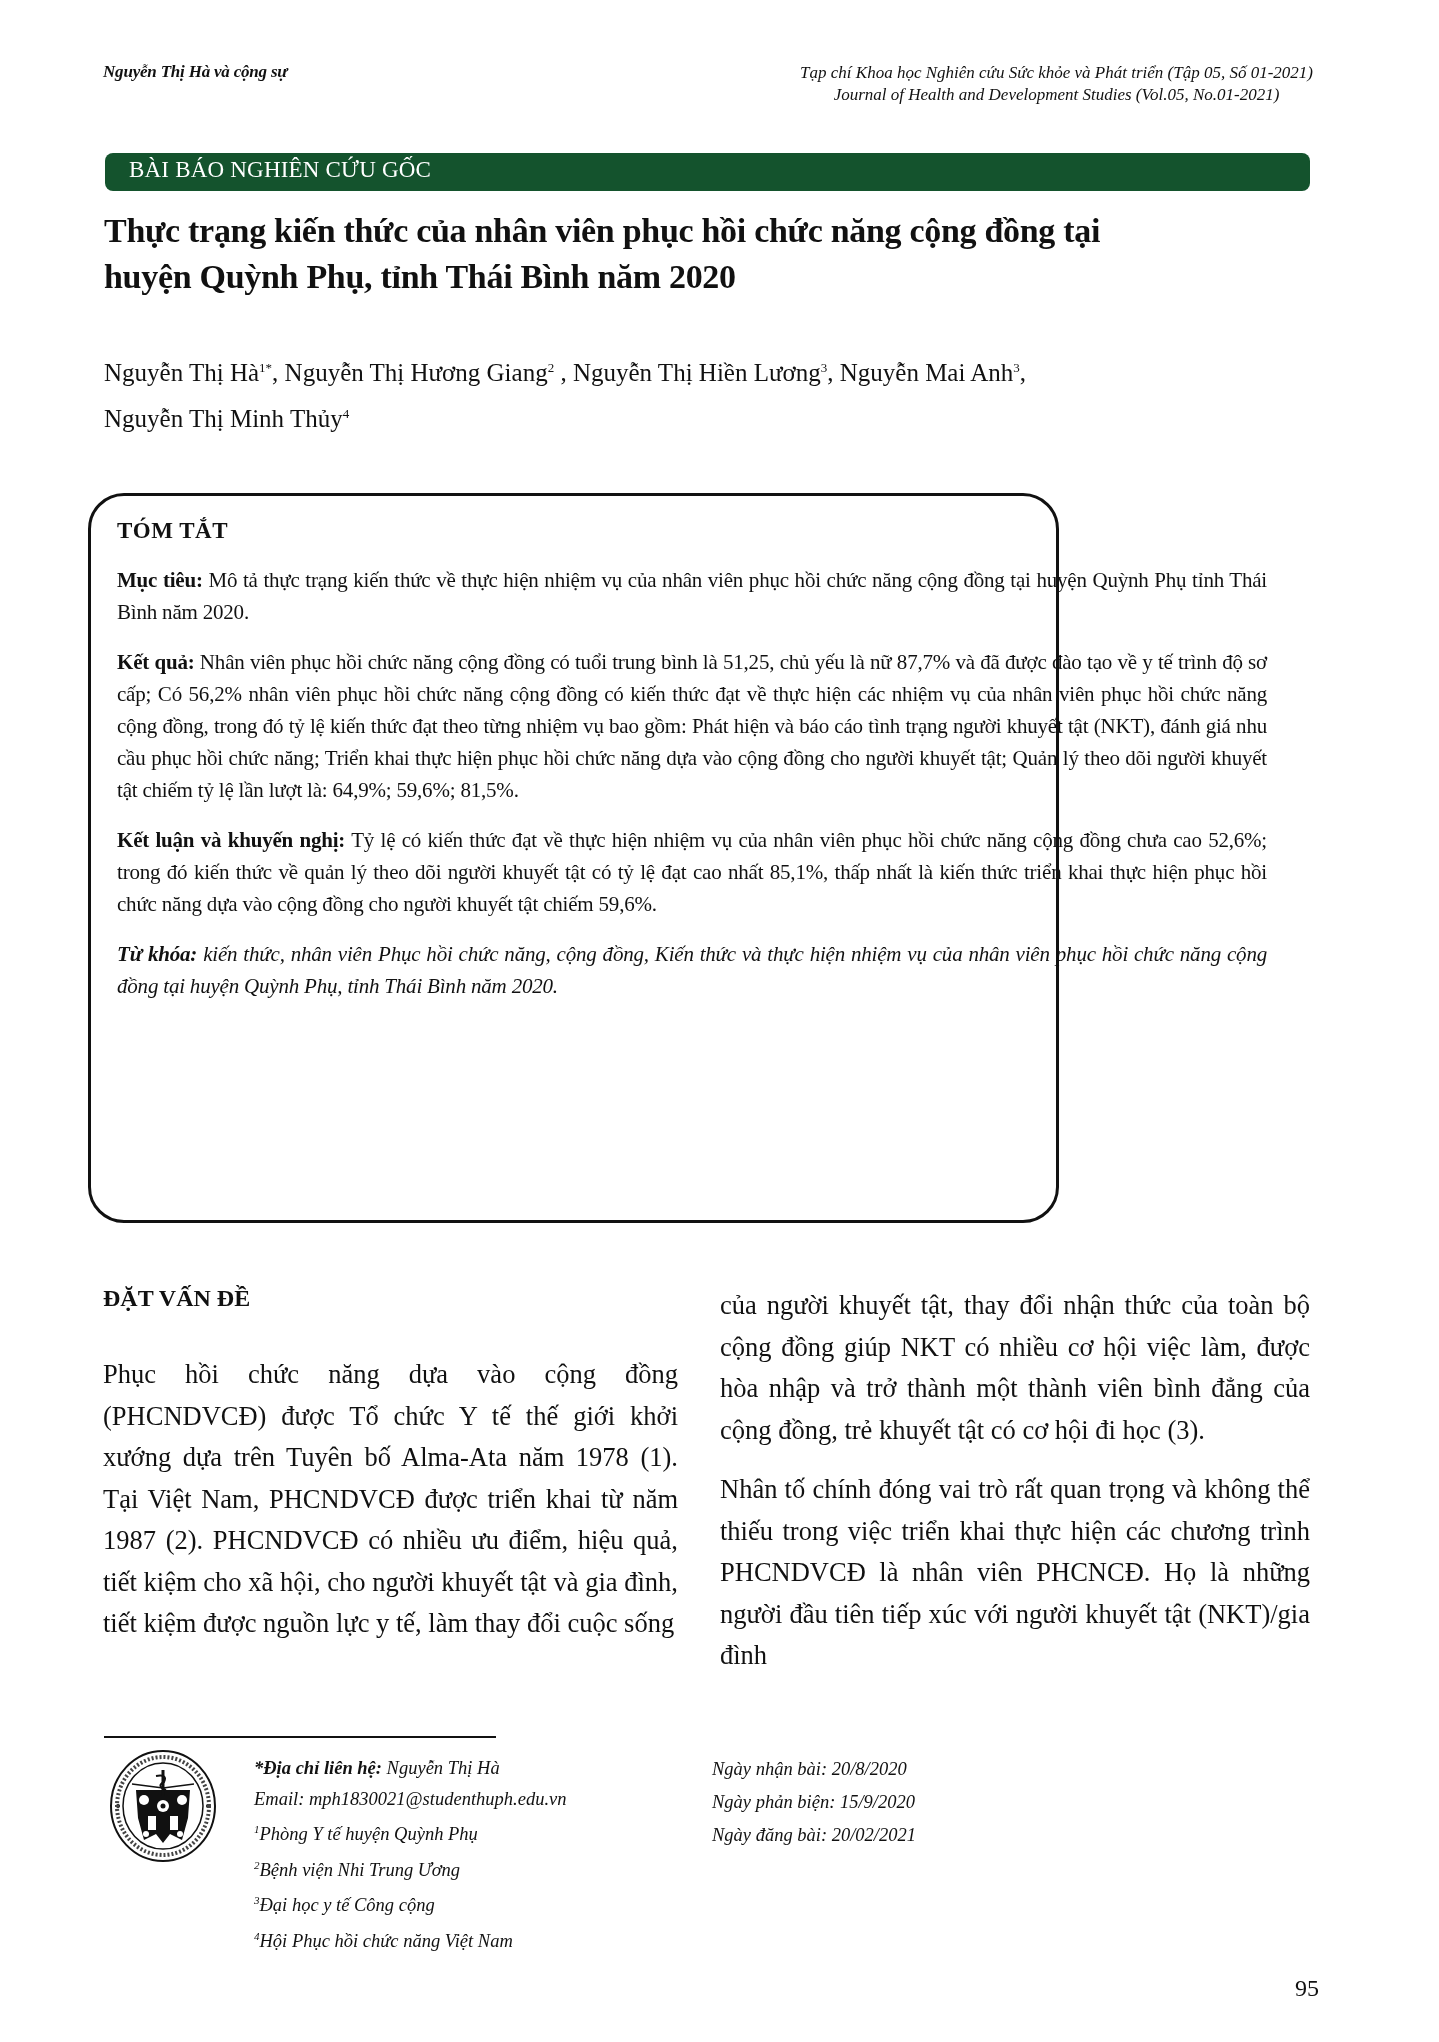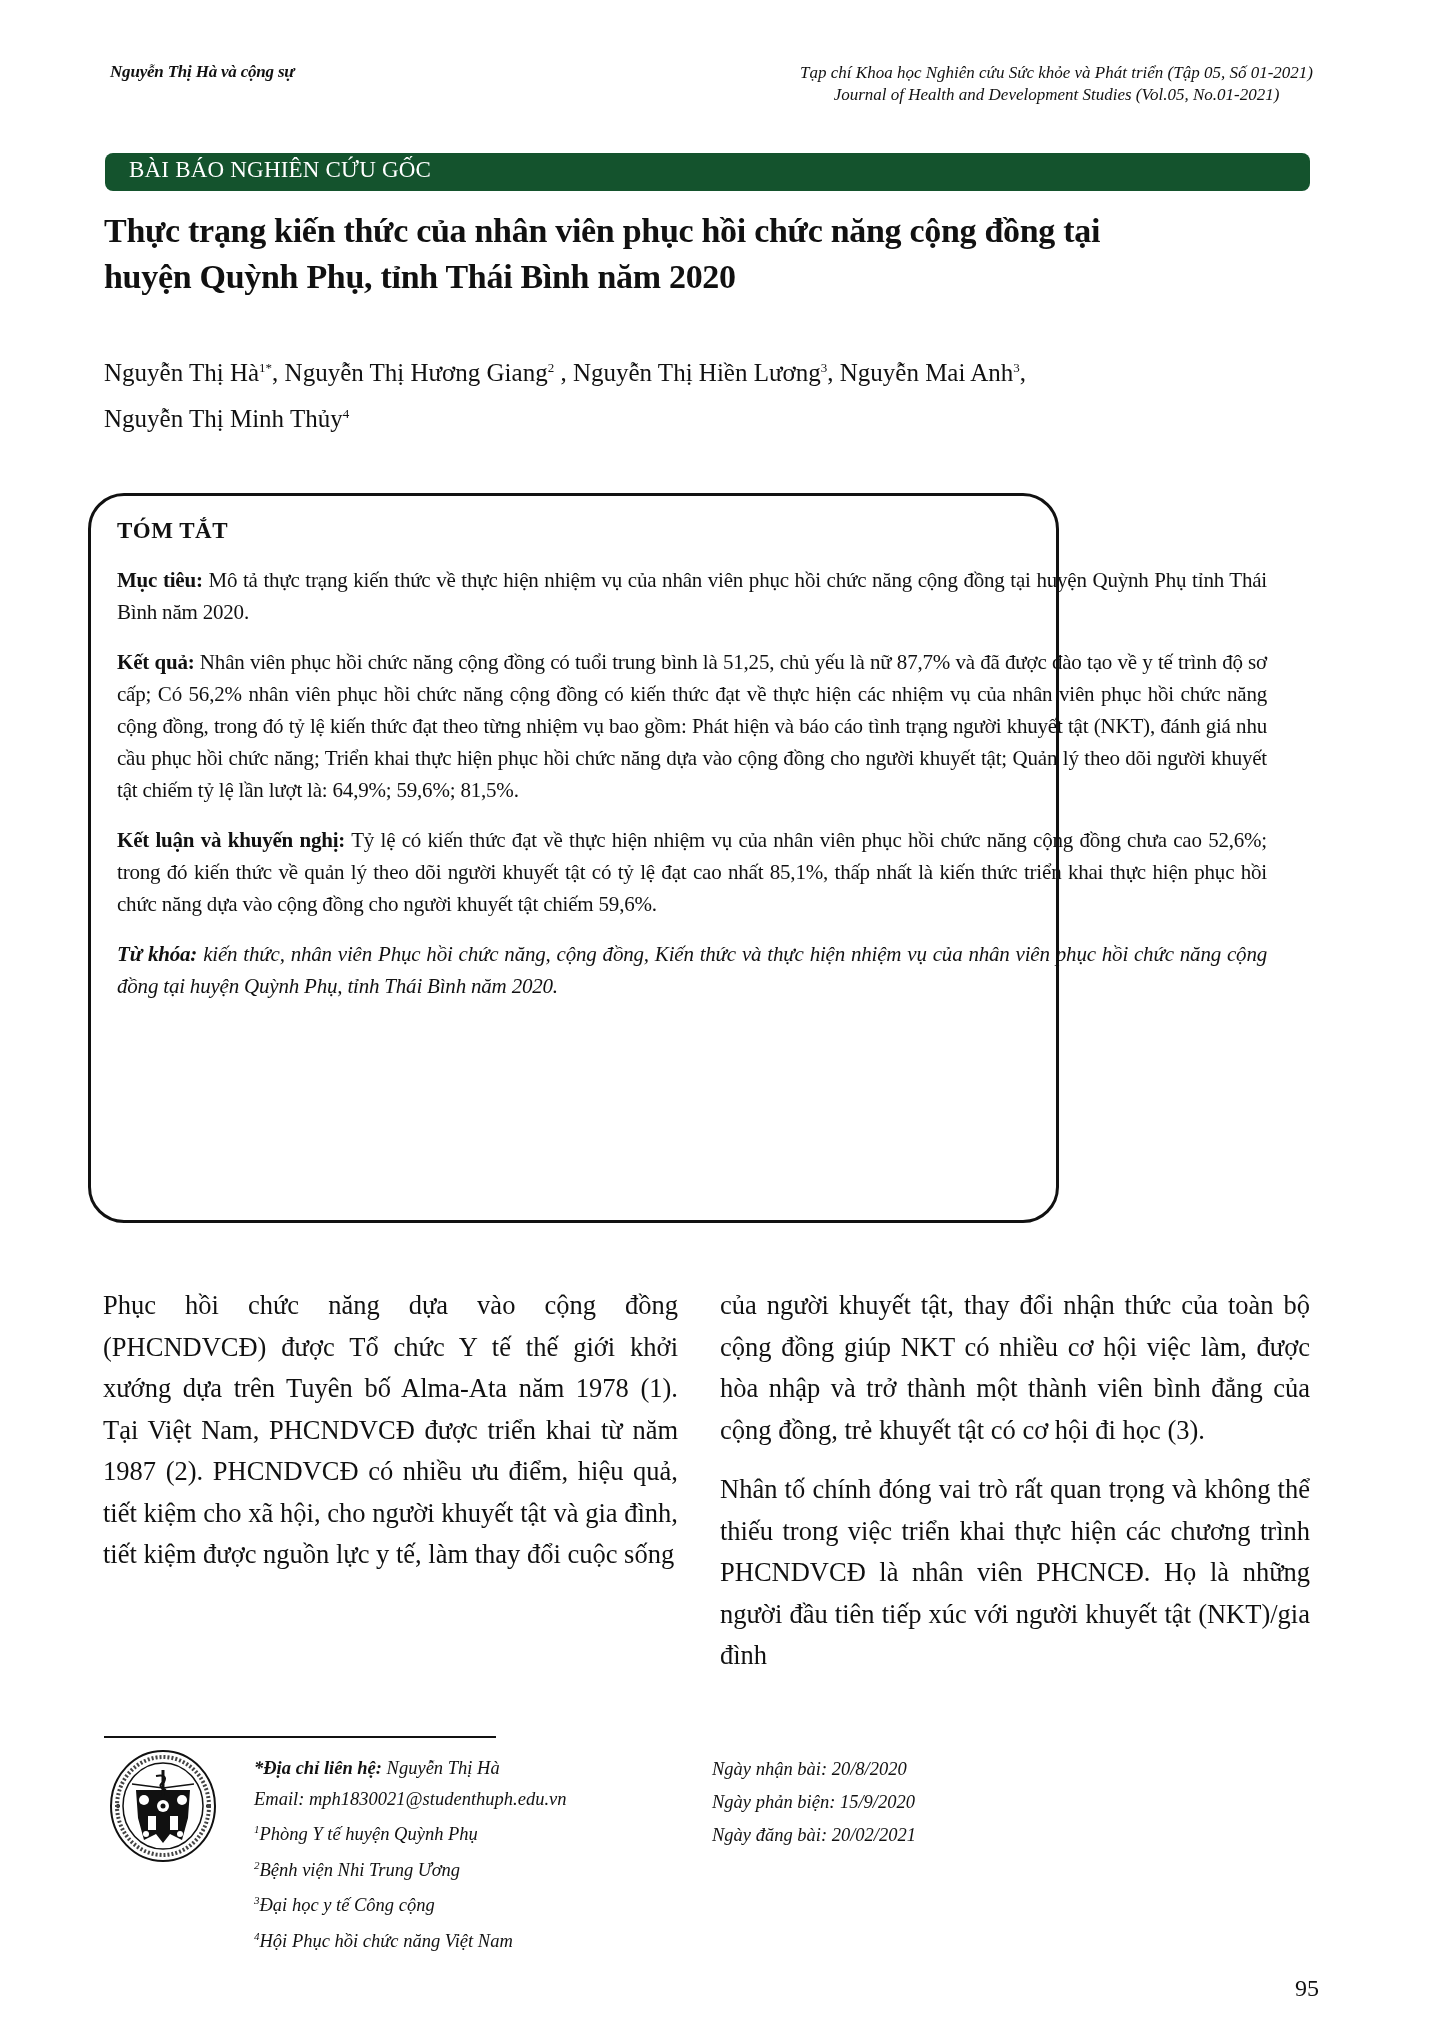--- a/index.html
+++ b/index.html
@@ -15,21 +15,20 @@
       font-family: "Liberation Serif", "DejaVu Serif", serif;
       color: #111111;
     }
     .abs { position: absolute; }
 
     
     .hdr-left {
       left: 103px; top: 62px;
       font-size: 17px; font-style: italic; font-weight: bold;
       letter-spacing: -0.2px;
-      margin-left: 7px;
     }
     .hdr-right {
       right: 126px; top: 62px;
       text-align: center;
       font-size: 17px; font-style: italic;
       line-height: 22px;
     }
 
     
     .banner {
@@ -167,20 +166,21 @@
 
     <p class="abs-para"><span class="lbl">Kết quả:</span><span> Nhân viên phục hồi chức năng cộng đồng có tuổi trung bình là 51,25, chủ yếu là nữ 87,7% và đã được đào tạo về y tế trình độ sơ cấp; Có 56,2% nhân viên phục hồi chức năng cộng đồng có kiến thức đạt về thực hiện các nhiệm vụ của nhân viên phục hồi chức năng cộng đồng, trong đó tỷ lệ kiến thức đạt theo từng nhiệm vụ bao gồm: Phát hiện và báo cáo tình trạng người khuyết tật (NKT), đánh giá nhu cầu phục hồi chức năng; Triển khai thực hiện phục hồi chức năng dựa vào cộng đồng cho người khuyết tật; Quản lý theo dõi người khuyết tật chiếm tỷ lệ lần lượt là: 64,9%; 59,6%; 81,5%.</span></p>
 
     <p class="abs-para"><span class="lbl">Kết luận và khuyến nghị:</span><span> Tỷ lệ có kiến thức đạt về thực hiện nhiệm vụ của nhân viên phục hồi chức năng cộng đồng chưa cao 52,6%; trong đó kiến thức về quản lý theo dõi người khuyết tật có tỷ lệ đạt cao nhất 85,1%, thấp nhất là kiến thức triển khai thực hiện phục hồi chức năng dựa vào cộng đồng cho người khuyết tật chiếm 59,6%.</span></p>
 
     <p class="abs-para kw"><span class="lbl">Từ khóa:</span><span> kiến thức, nhân viên Phục hồi chức năng, cộng đồng, Kiến thức và thực hiện nhiệm vụ của nhân viên phục hồi chức năng cộng đồng tại huyện Quỳnh Phụ, tỉnh Thái Bình năm 2020.</span></p>
   </div>
 </div>
 
 <div class="abs col-left">
+  <div class="sec-heading">ĐẶT VẤN ĐỀ</div>
   <p class="body-para">Phục hồi chức năng dựa vào cộng đồng (PHCNDVCĐ) được Tổ chức Y tế thế giới khởi xướng dựa trên Tuyên bố Alma-Ata năm 1978 (1). Tại Việt Nam, PHCNDVCĐ được triển khai từ năm 1987 (2). PHCNDVCĐ có nhiều ưu điểm, hiệu quả, tiết kiệm cho xã hội, cho người khuyết tật và gia đình, tiết kiệm được nguồn lực y tế, làm thay đổi cuộc sống</p>
 </div>
 
 <div class="abs col-right">
   <p class="body-para">của người khuyết tật, thay đổi nhận thức của toàn bộ cộng đồng giúp NKT có nhiều cơ hội việc làm, được hòa nhập và trở thành một thành viên bình đẳng của cộng đồng, trẻ khuyết tật có cơ hội đi học (3).</p>
   <p class="body-para">Nhân tố chính đóng vai trò rất quan trọng và không thể thiếu trong việc triển khai thực hiện các chương trình PHCNDVCĐ là nhân viên PHCNCĐ. Họ là những người đầu tiên tiếp xúc với người khuyết tật (NKT)/gia đình</p>
 </div>
 
 <div class="abs fn-rule"></div>
 

